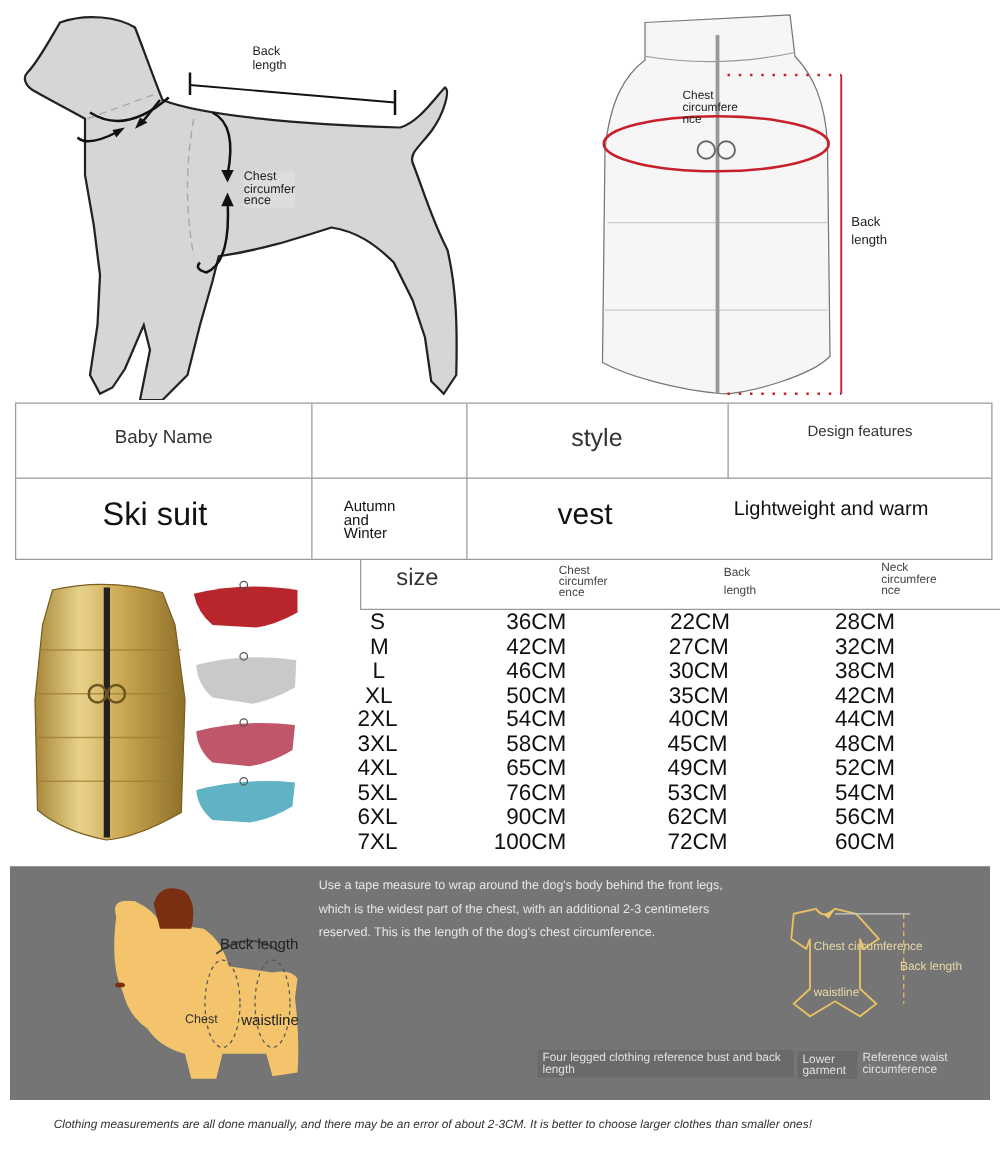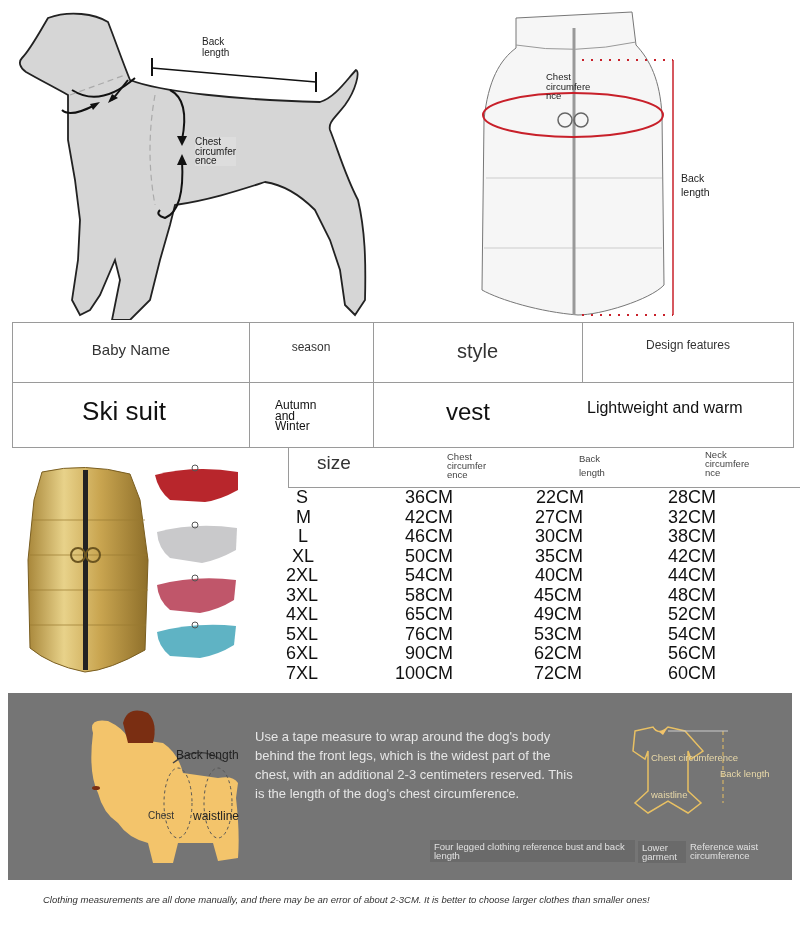--- a/index.html
+++ b/index.html
@@ -21,21 +21,21 @@
   .size-head { left: 248px; top: 448px; width: 546px; height: 40px; border: 1px solid #9a9a9a; border-top: none; margin-left: 40px; }
   .size-rows { left: 250px; top: 488px; width: 520px; }
   .size-row { position: relative; height: 19.5px; font-size: 18px; line-height: 19px; }
   .size-row span { position: absolute; top: 0; }
 
   
   .products { left: 20px; top: 460px; width: 225px; height: 225px; }
 
   
   .guide { left: 8px; top: 693px; width: 784px; height: 187px; background: #757575; }
-  .guide-text { left: 255px; top: 727px; width: 330px; font-size: 13px; line-height: 19px; color: #e6e6e6; }
+  .guide-text { left: 255px; top: 699px; width: 330px; font-size: 10px; line-height: 19px; color: #e6e6e6; }
   .tag { position: absolute; font-size: 9.5px; line-height: 9px; color: #e0e0e0; padding: 2px 4px; }
   .tag.dark { background: #6a6a6a; }
 
   .footer-note { left: 43px; top: 894px; font-size: 9.5px; color: #333; font-style: italic; }
 </style>
 </head>
 <body>
 
 <div class="abs dog-diagram">
   <svg width="400" height="320" viewBox="0 0 400 320">
@@ -90,21 +90,20 @@
   </div>
 </div>
 
 <div class="abs info-table">
   <div class="vline" style="left:236px;top:0;height:124px;"></div>
   <div class="vline" style="left:360px;top:0;height:124px;"></div>
   <div class="vline" style="left:569px;top:0;height:60px;"></div>
   <div class="hline" style="left:0;top:59px;width:780px;"></div>
 
   <div class="cell" style="left:0;top:0;width:236px;height:52px;font-size:15px;color:#333;">Baby Name</div>
-  <div class="cell" style="left:236px;top:0;width:124px;height:48px;font-size:12px;color:#333;">season</div>
   <div class="cell" style="left:360px;top:0;width:209px;height:56px;font-size:20px;color:#333;">style</div>
   <div class="cell" style="left:569px;top:0;width:212px;height:44px;font-size:12px;color:#333;">Design features</div>
 
   <div class="cell" style="left:0;top:60px;width:222px;height:56px;font-size:26px;color:#111;">Ski suit</div>
   <div class="cell" style="left:262px;top:77px;display:block;text-align:left;font-size:12px;line-height:10.5px;">
     <div>Autumn</div>
     <div>and</div>
     <div>Winter</div>
   </div>
   <div class="cell" style="left:360px;top:60px;width:190px;height:58px;font-size:24px;color:#111;">vest</div>

